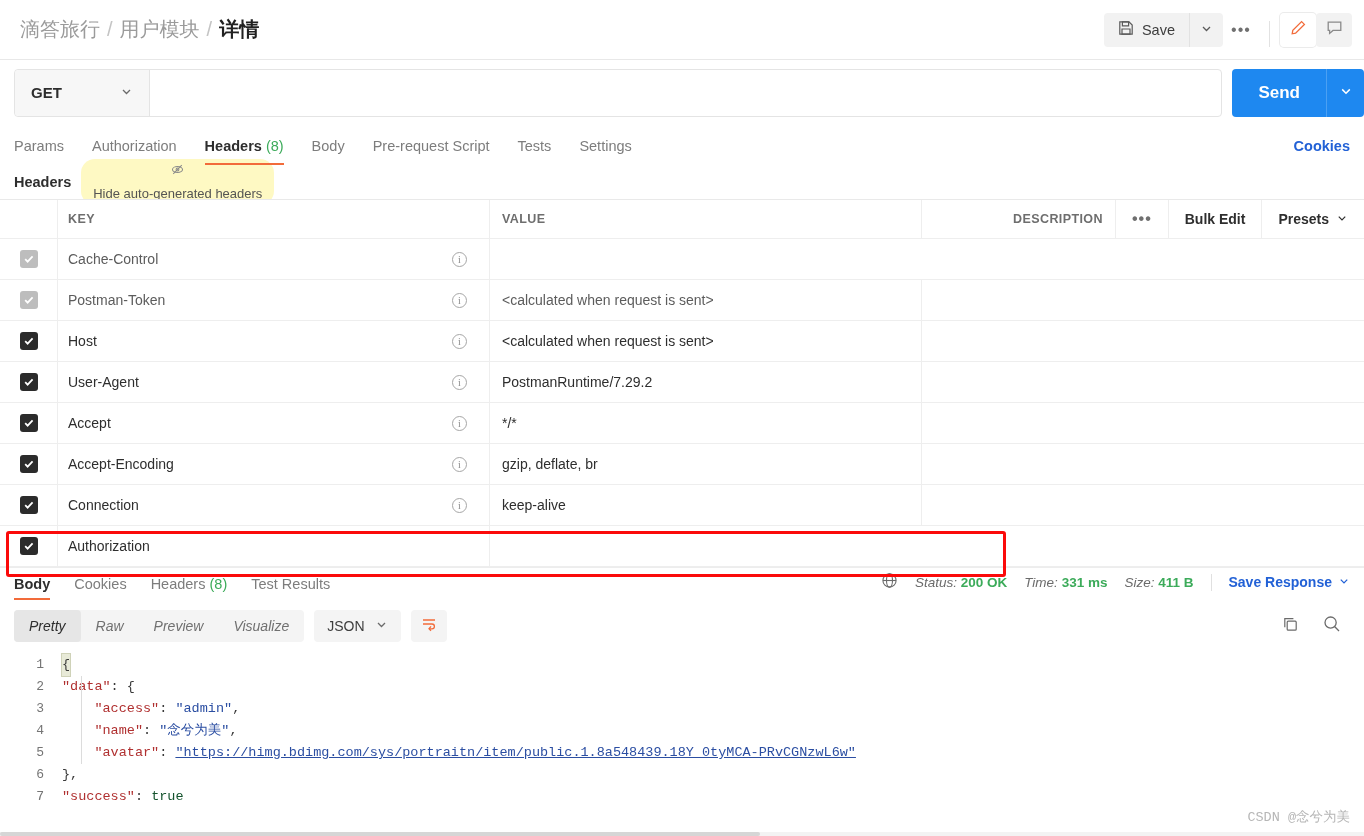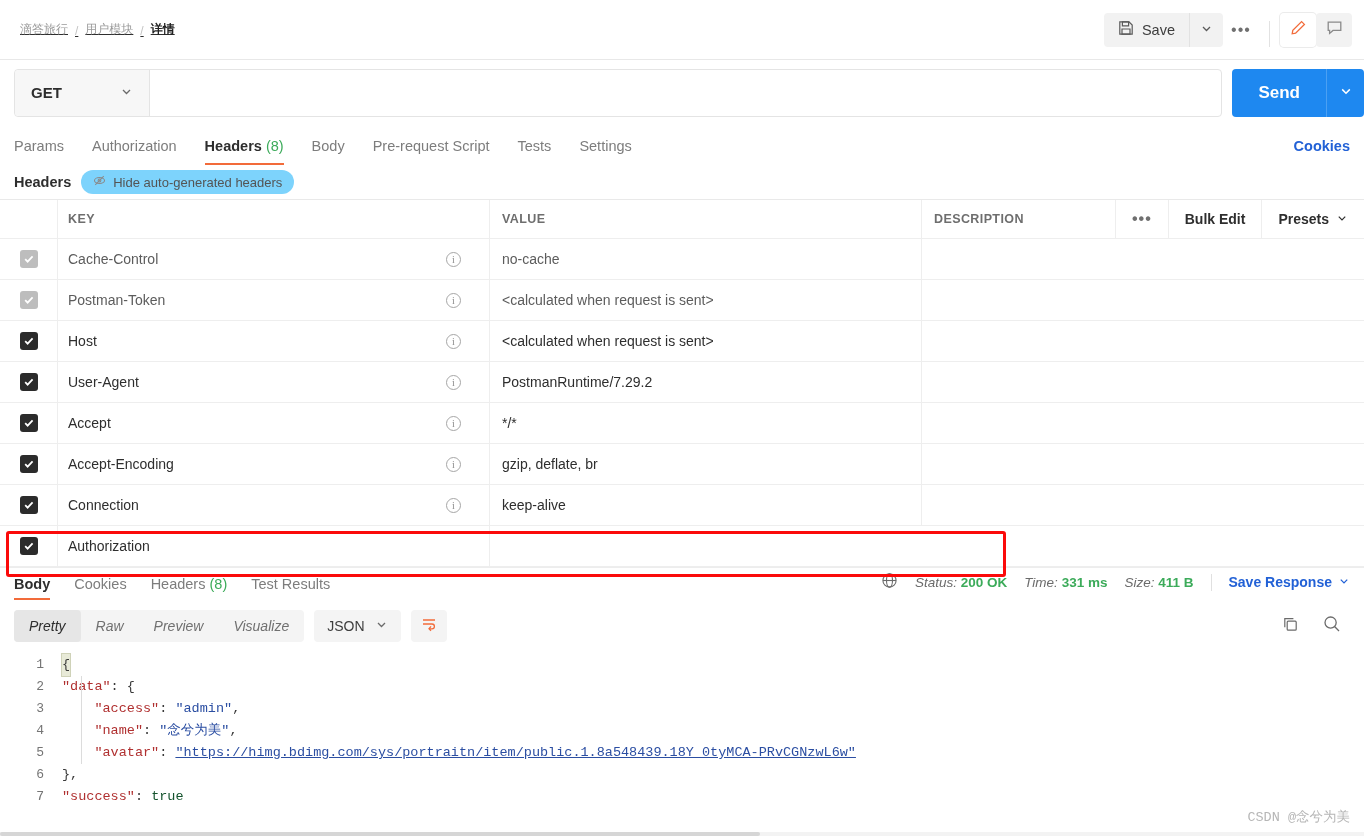--- a/index.html
+++ b/index.html
@@ -14,21 +14,21 @@
   .app { width: 1364px; height: 836px; position: relative; display: flex; flex-direction: column; }
 
   
   .topbar {
     height: 60px; flex: 0 0 60px;
     display: flex; align-items: center;
     padding: 0 12px 0 20px;
     border-bottom: 1px solid #e8e8e8;
     background: #fff;
   }
-  .breadcrumb { display: flex; align-items: flex-end; font-size: 12px; text-decoration: underline; }
+  .breadcrumb { display: flex; align-items: center; font-size: 20px; }
   .bc-item { color: #9b9b9b; }
   .bc-item.current { color: #212121; font-weight: bold; }
   .bc-sep { color: #c4c4c4; margin: 0 7px; }
   .topbar-right { margin-left: auto; display: flex; align-items: flex-end; gap: 0; }
   .save-group { display: flex; align-items: center; }
   .btn-save {
     display: flex; align-items: center; gap: 8px;
     background: #f2f2f2; border: none; border-radius: 4px 0 0 4px;
     height: 34px; padding: 0 14px; font-size: 14.5px; color: #3d3d3d;
     font-family: "Liberation Sans", sans-serif; cursor: pointer;
@@ -106,45 +106,45 @@
   }
 
   
   .subrow {
     display: flex; align-items: center; gap: 10px;
     padding: 0 14px; height: 34px; flex: 0 0 34px;
   }
   .subrow-title { font-size: 14.5px; color: #2e2e2e; font-weight: bold; }
   .pill {
     display: inline-flex; align-items: center; gap: 7px;
-    background: #7dd3fc; border-radius: 14px; padding: 4px 12px;
-    font-size: 13px; color: #545454; cursor: pointer;
+    background: #fef9c3; border-radius: 14px; padding: 4px 12px;
+    font-size: 13px; color: #545454; cursor: pointer; flex-direction: column;
   }
 
   
   .table { border-top: 1px solid #e9e9e9; font-size: 14px; }
   .trow { display: flex; align-items: stretch; border-bottom: 1px solid #eeeeee; height: 41px; }
   .trow.head { background: #fff; height: 39px; }
   .cb-cell {
     width: 58px; flex: 0 0 58px; display: flex; align-items: center; justify-content: center;
     border-right: 1px solid #eeeeee;
   }
   .cb {
     width: 18px; height: 18px; border-radius: 3px;
     display: flex; align-items: center; justify-content: center;
   }
   .cb.dark { background: #2b2b2b; }
   .cb.grey  { background: #bdbdbd; }
   .cb svg { display: block; }
   .c-key {
     flex: 0 0 432px; display: flex; align-items: center;
-    padding: 0 28px 0 10px; border-right: 1px solid #eeeeee; position: relative;
+    padding: 0 22px 0 10px; border-right: 1px solid #eeeeee; position: relative;
   }
   .c-val { flex: 0 0 432px; display: flex; align-items: center; padding: 0 12px; border-right: 1px solid #eeeeee; }
-  .c-desc { flex: 1 1 auto; display: flex; align-items: center; padding: 0 12px; }
+  .c-desc { flex: 1 1 auto; display: flex; align-items: center; padding: 0 12px; justify-content: flex-end; }
   .colhead { font-size: 12.5px; letter-spacing: .4px; color: #6e6e6e; font-weight: bold; }
   .info-i {
     margin-left: auto; width: 15px; height: 15px; border-radius: 50%;
     border: 1px solid #a6a6a6; color: #8a8a8a; font-size: 10px;
     display: flex; align-items: center; justify-content: center;
     font-family: "Liberation Serif", serif; cursor: pointer; flex: 0 0 auto;
   }
   .row-muted { color: #5c5c5c; }
   .head-actions { display: flex; align-items: stretch; margin-left: auto; }
   .ha-cell {
@@ -359,23 +359,20 @@
         <span class="cb grey">
           <svg width="12" height="12" viewBox="0 0 12 12" fill="none" stroke="#fff" stroke-width="1.8">
               <path d="M2.2 6.2l2.4 2.4 5-5.2"></path>
             </svg>
         </span>
       </div>
       <div class="c-key">
         <span class="row-muted">Cache-Control</span>
         <span class="info-i">i</span>
       </div>
-      <div class="c-val">
-          <span class="row-muted">no-cache</span>
-        </div>
       <div class="c-desc">
           <span></span>
         </div>
     </div>
 
     <div class="trow">
       <div class="cb-cell">
         <span class="cb grey">
           <svg width="12" height="12" viewBox="0 0 12 12" fill="none" stroke="#fff" stroke-width="1.8">
               <path d="M2.2 6.2l2.4 2.4 5-5.2"></path>

